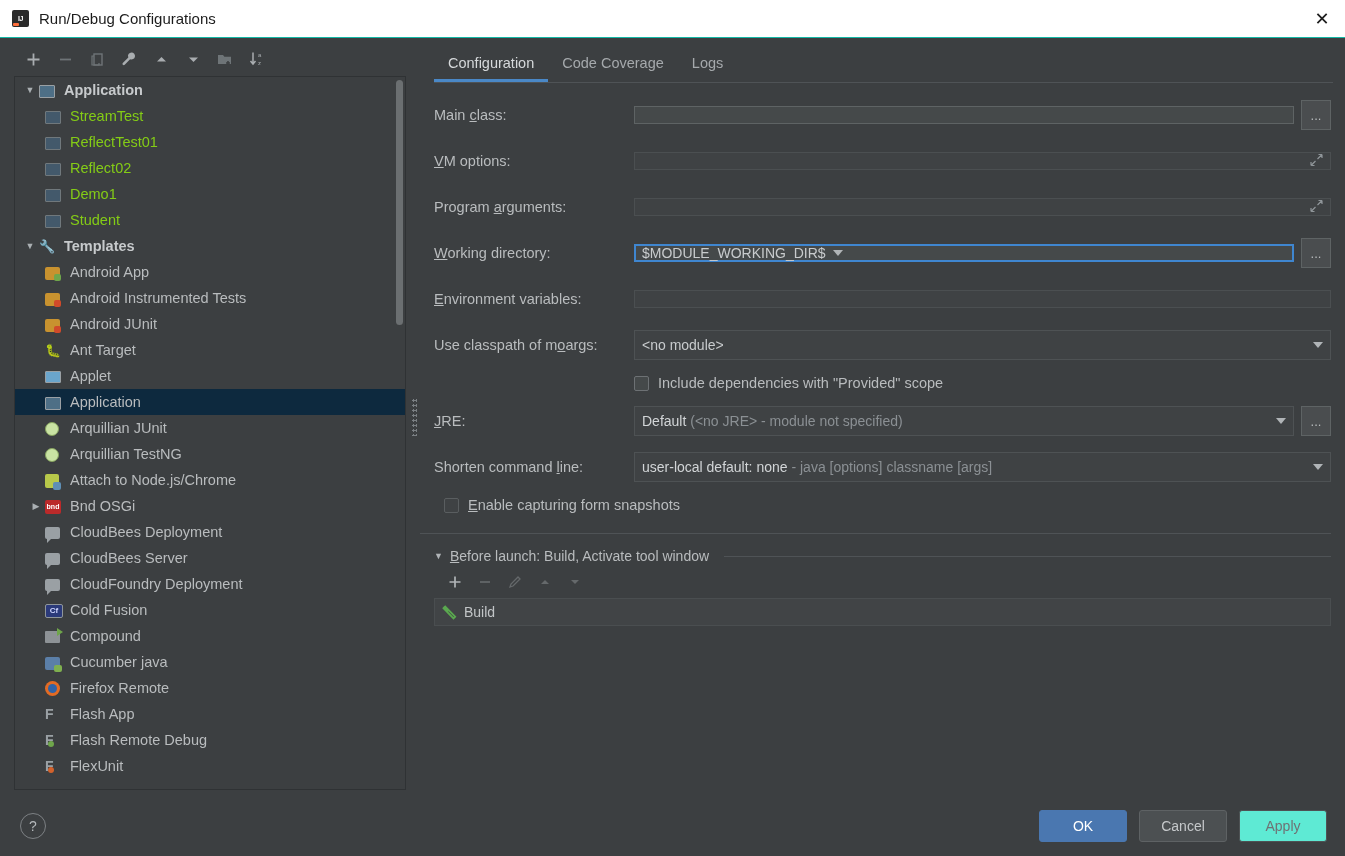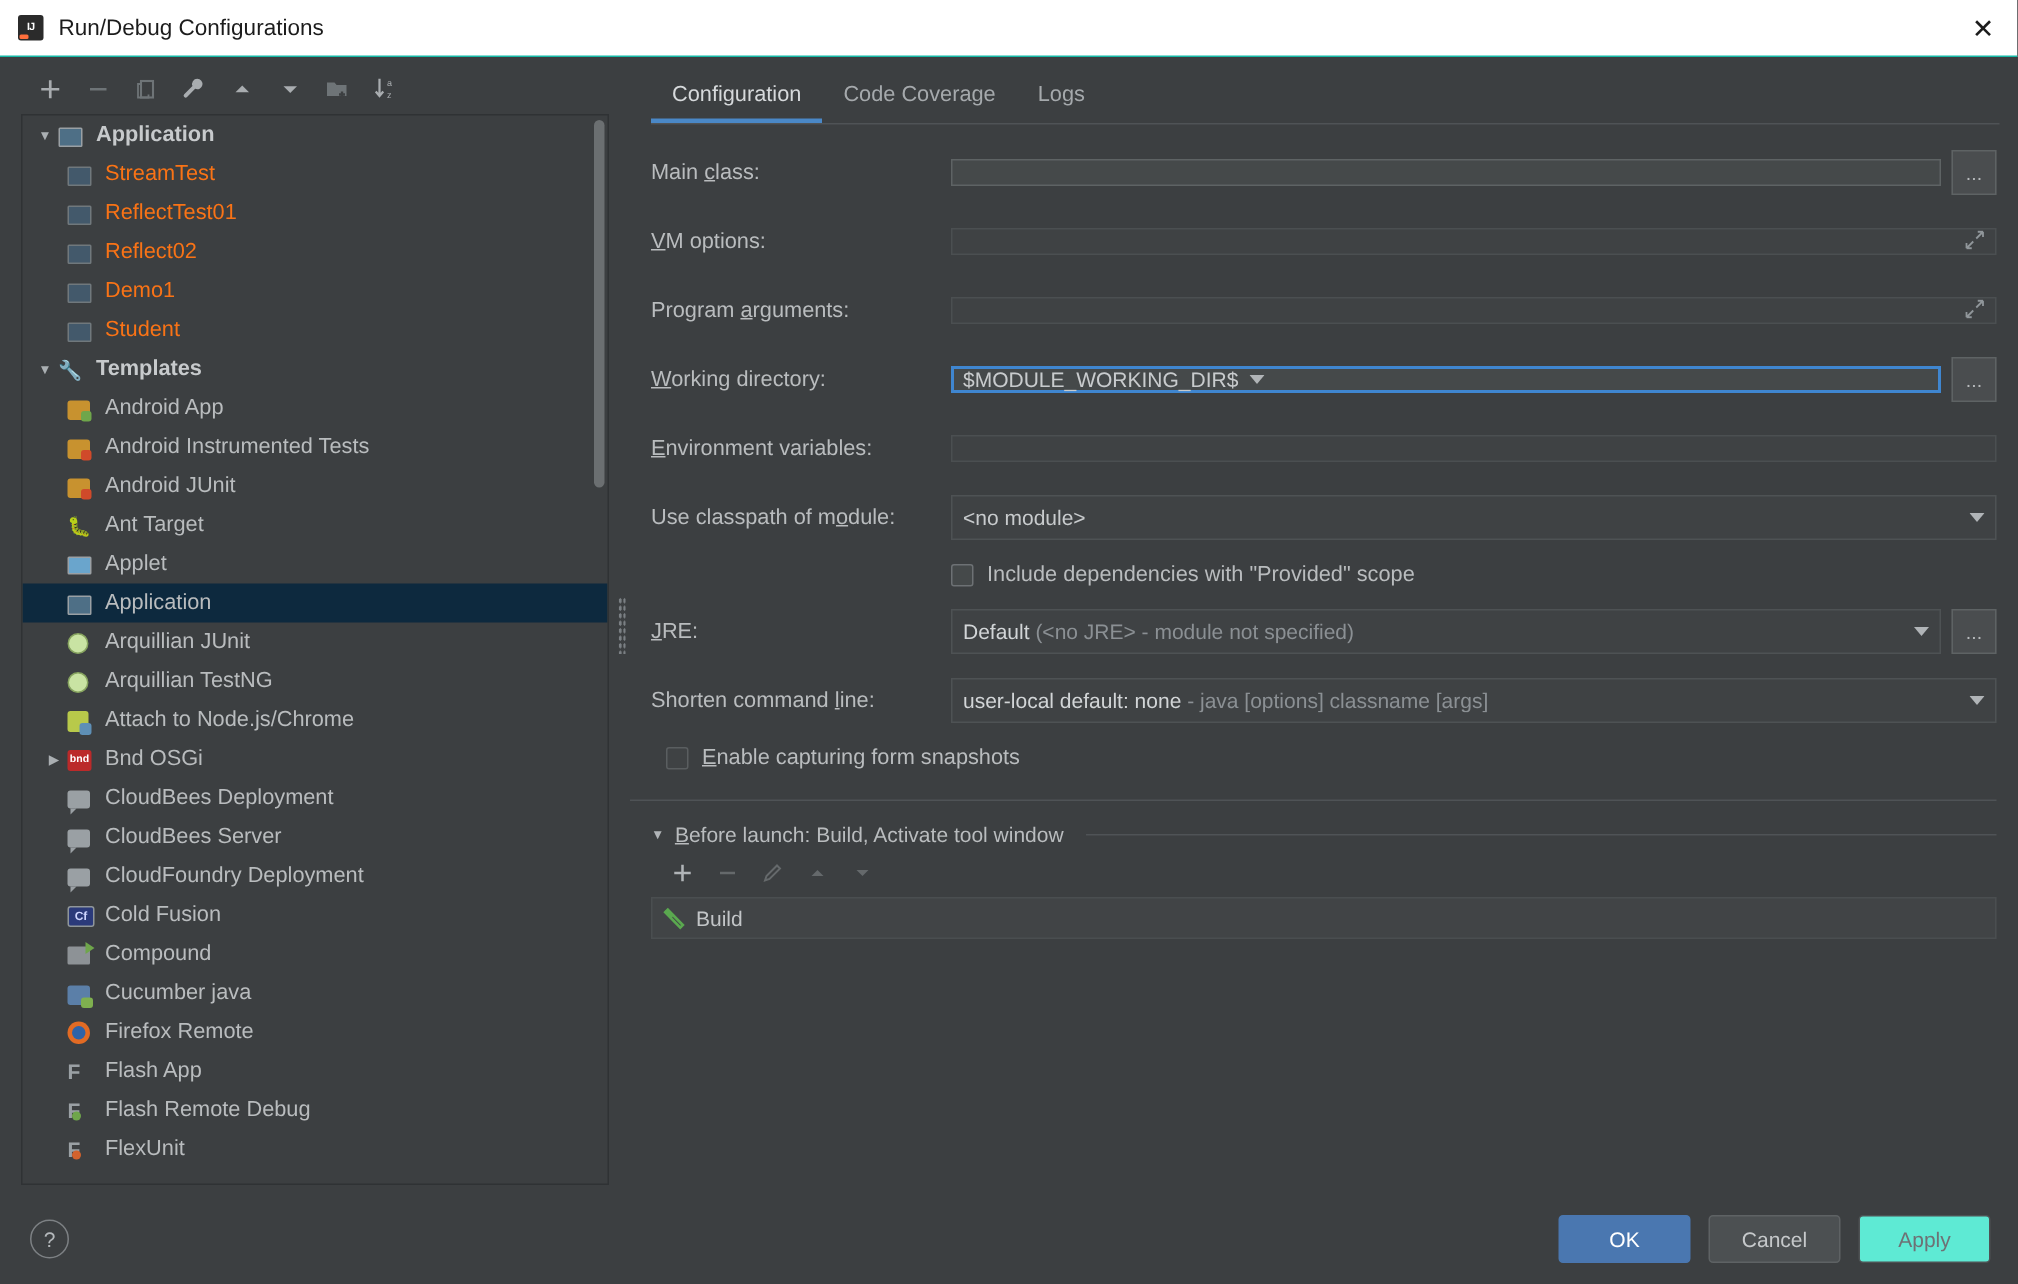--- a/index.html
+++ b/index.html
@@ -66,21 +66,21 @@
     padding-left: 6px; white-space: nowrap; cursor: default;
   }
   .trow.selected { background: #0d293e; }
   .twist {
     width: 18px; flex: none; color: #aaafb2; font-size: 9px;
     display: flex; align-items: center; justify-content: center;
   }
   .ticon { width: 18px; height: 16px; flex: none; margin-right: 7px; position: relative; }
   .tlabel { font-size: 14.5px; color: #b9bcbe; }
   .trow.group .tlabel { font-weight: bold; color: #c7cacc; }
-  .trow.muted .tlabel { color: #f97316; }
+  .trow.muted .tlabel { color: #84cc16; }
   .trow.indent-1 { padding-left: 30px; }
 
   
   .ic-app { width:16px;height:13px;border:1.6px solid #9aa0a4;background:#4e6f86;border-radius:1px;margin-top:2px;}
   .ic-app.small { background:#43596b; border-color:#70787c; }
   .ic-wrench { color:#cdd1d4; font-size:13px; }
   .ic-android { width:15px;height:13px;background:#c8922f;border-radius:2px;margin-top:2px;position:relative;}
   .ic-android::after{content:"";position:absolute;right:-1px;bottom:-1px;width:7px;height:7px;background:#6fa64b;border-radius:2px;}
   .ic-android.t2::after{background:#d04a2a;}
   .ic-ant { color:#b8bdc0; font-size:13px; }
@@ -552,21 +552,21 @@
                 <svg width="16" height="13" viewBox="0 0 16 13">
                     <path d="M1 2h5l1.3 1.6H15V11H1z" fill="none" stroke="#9499 9c" stroke-width="1.3"></path>
                   </svg>
               </span>
             </div>
           </div>
         </div>
 
         <div class="frow">
           <div class="flabel">
-            <span>Use classpath of m</span><u>o</u><span>dule:</span>
+            <span>Use classpath of m</span><u>o</u><span>args:</span>
           </div>
           <div class="fctl">
             <div class="combo">
               <span class="val">&lt;no module&gt;</span>
               <span class="combo-arrow">
                 <svg width="10" height="7" viewBox="0 0 10 7">
                     <path d="M0 0h10L5 6z" fill="currentColor"></path>
                   </svg>
               </span>
             </div>

